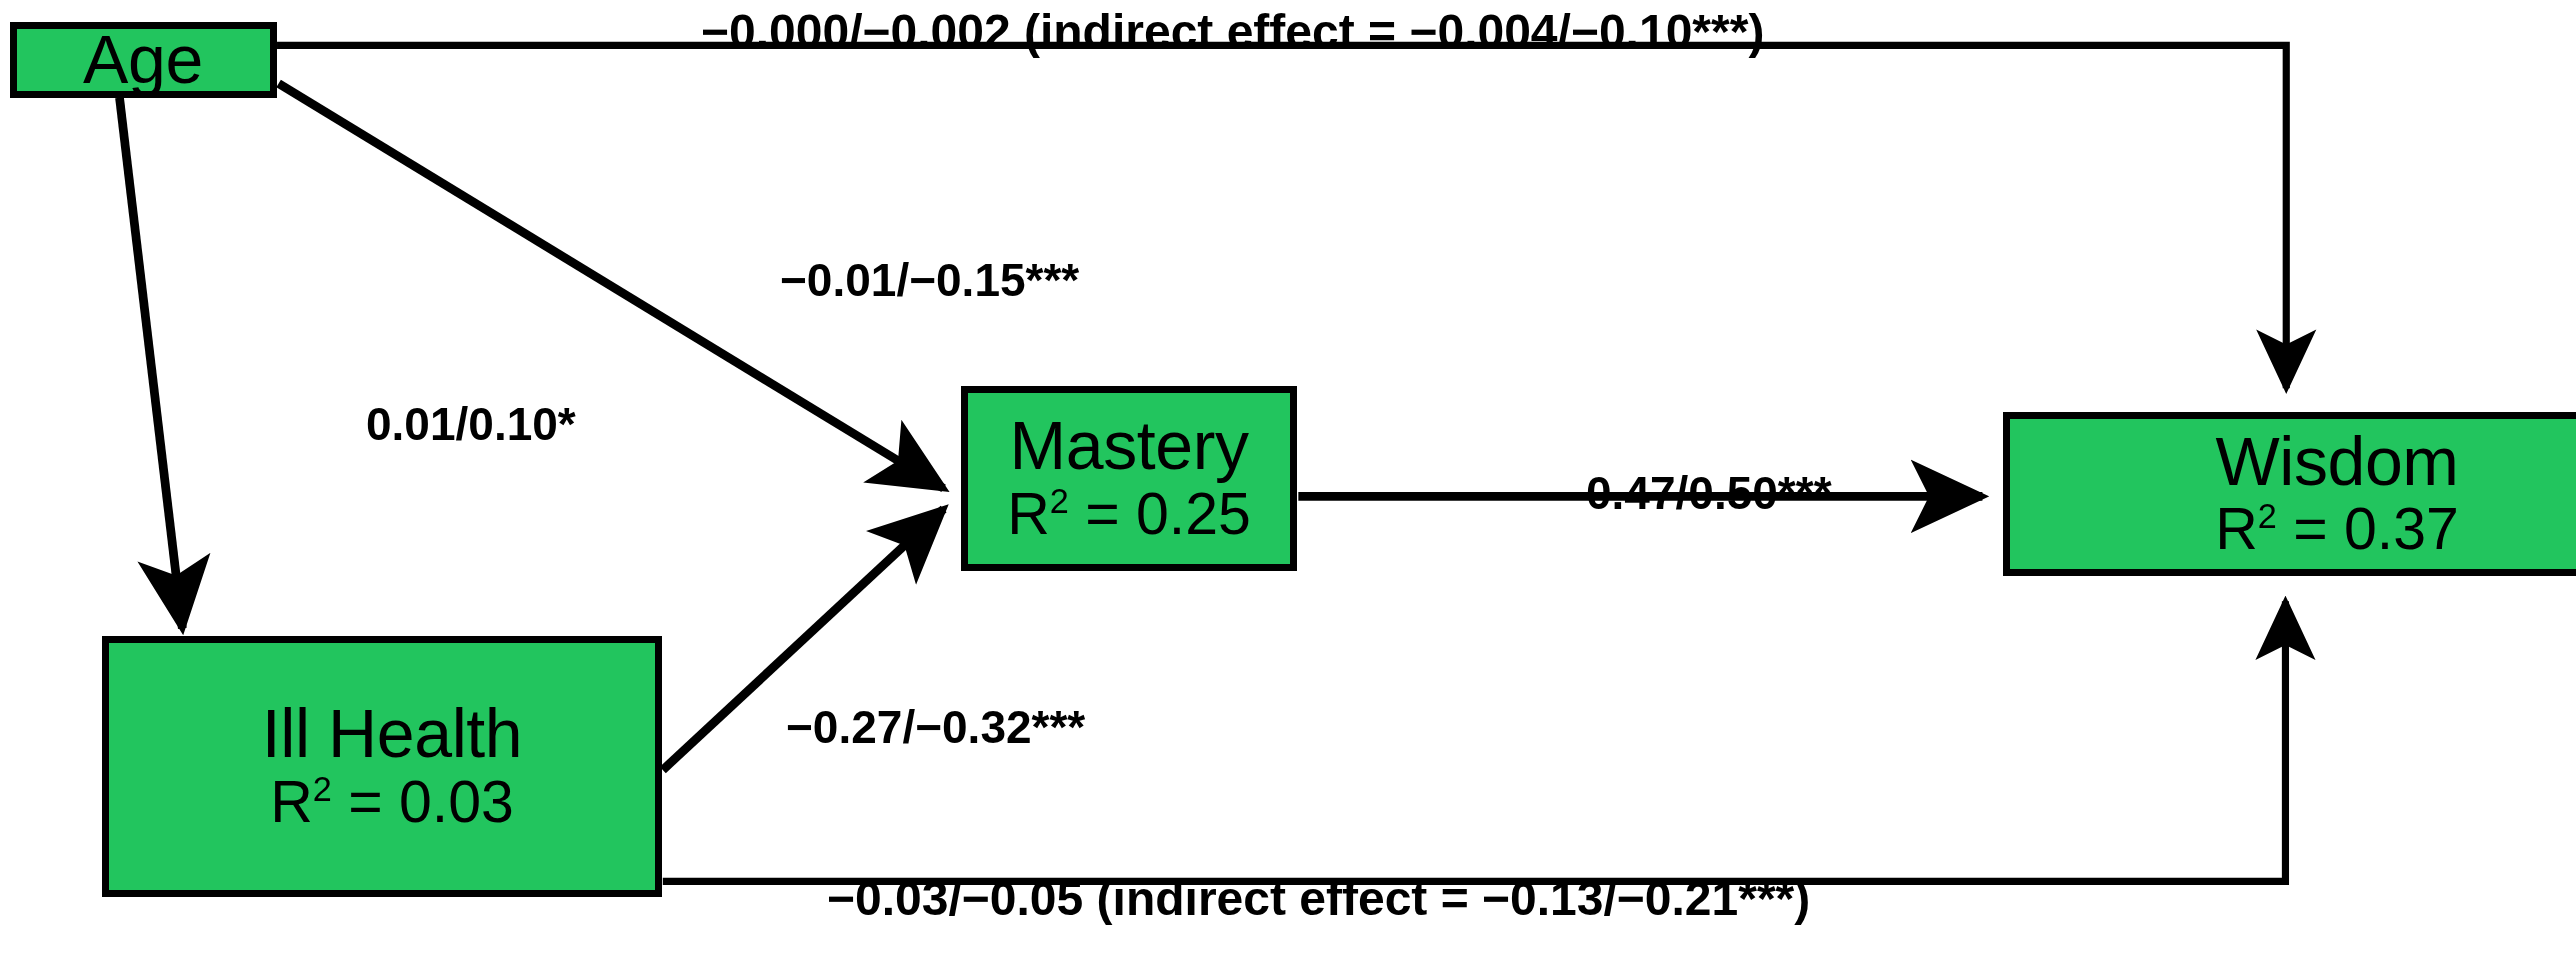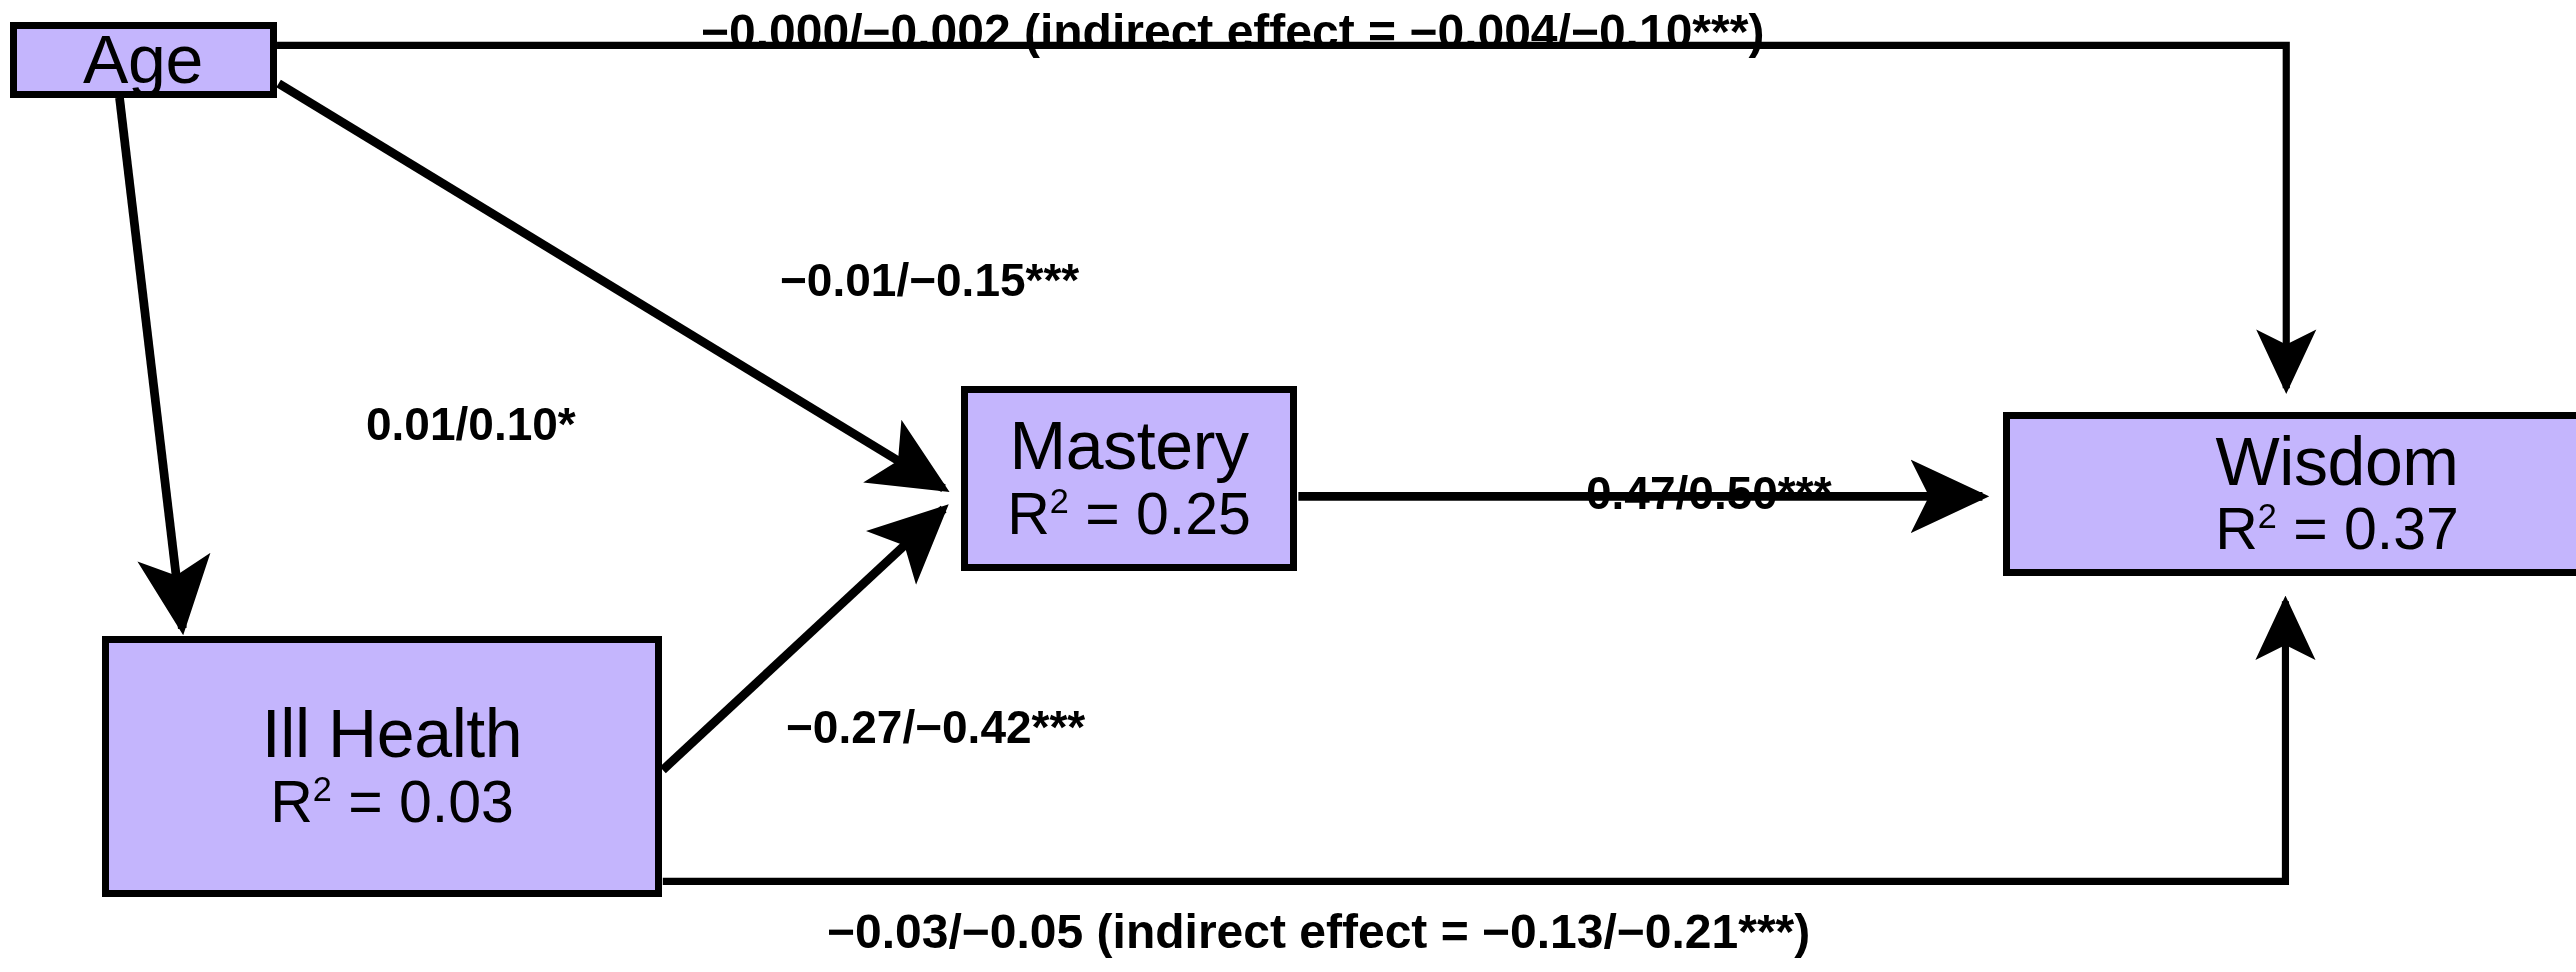--- a/index.html
+++ b/index.html
@@ -19,21 +19,21 @@
     position: absolute;
     top: 0;
     left: 0;
     width: 2576px;
     height: 972px;
   }
   .node-box {
     position: absolute;
     box-sizing: border-box;
     border: 7.2px solid #000000;
-    background: #c4b5fd;
+    background: #22c55e;
     display: flex;
     flex-direction: column;
     align-items: center;
     justify-content: center;
     color: #000000;
     font-weight: 400;
   }
   .node-title {
     font-size: 68px;
     line-height: 1.02;
@@ -56,21 +56,21 @@
     font-weight: bold;
     color: #000000;
     white-space: nowrap;
     line-height: 1;
   }
   .lbl-top       { font-size: 48px; left: 701px;  top: 8px;  }
   .lbl-age-ill   { font-size: 46px; left: 366px;  top: 376px; margin-top: 25px; }
   .lbl-age-mas   { font-size: 46px; left: 780px;  top: 257px; }
   .lbl-mas-wis   { font-size: 46px; left: 1586px; top: 446px; margin-top: 24px; }
   .lbl-ill-mas   { font-size: 46px; left: 786px;  top: 704px; }
-  .lbl-bottom    { font-size: 48px; left: 827px; top: 908px; }
+  .lbl-bottom    { font-size: 48px; left: 827px; top: 875px; }
 
   #box-age      { left: 9.5px;   top: 22px;  width: 267px; height: 76px;  }
   #box-mastery  { left: 961px; top: 386px; width: 336px; height: 185px; }
   #box-wisdom   { left: 2003px; top: 412px; width: 668px; height: 164px; }
   #box-illhealth{ left: 102px;  top: 636px; width: 560px; height: 261px; padding-left: 20px; }
 </style>
 </head>
 <body>
 
 <div id="diagram-root">
@@ -127,18 +127,18 @@
   </div>
 
   <div class="edge-label lbl-top">−0.000/−0.002 (indirect effect = −0.004/−0.10***)</div>
 
   <div class="edge-label lbl-age-ill">0.01/0.10*</div>
 
   <div class="edge-label lbl-age-mas">−0.01/−0.15***</div>
 
   <div class="edge-label lbl-mas-wis">0.47/0.50***</div>
 
-  <div class="edge-label lbl-ill-mas">−0.27/−0.42***</div>
+  <div class="edge-label lbl-ill-mas">−0.27/−0.32***</div>
 
   <div class="edge-label lbl-bottom">−0.03/−0.05 (indirect effect = −0.13/−0.21***)</div>
 
 </div>
 
 
 </body></html>

